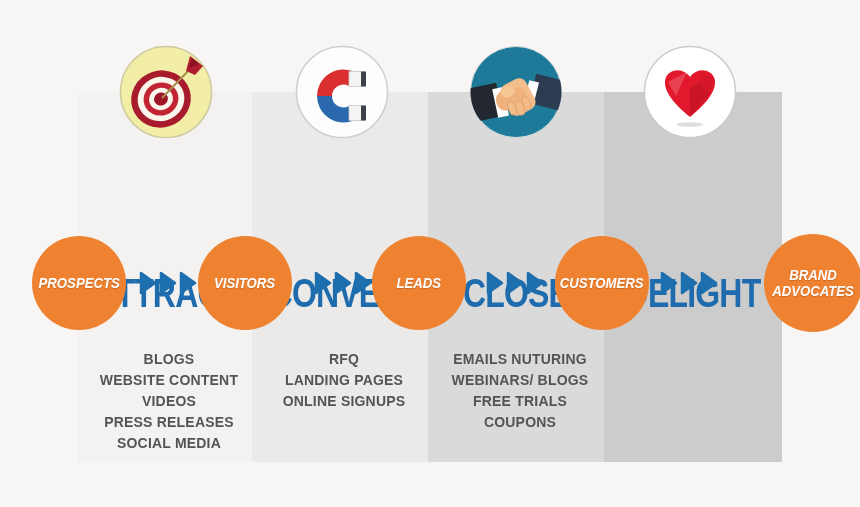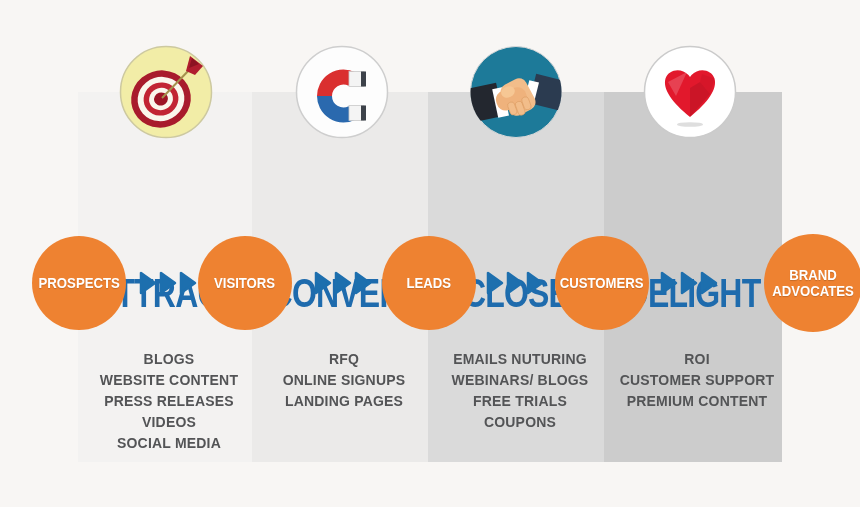--- a/index.html
+++ b/index.html
@@ -32,25 +32,26 @@
   }
 
   .funnel-node{
     position:absolute;top:236px;
     width:94px;height:94px;border-radius:50%;
     background:#ee8231;
     display:flex;align-items:center;justify-content:center;
     color:#fff;font-weight:bold;font-size:14px;line-height:16px;
     text-align:center;
     text-shadow:0 1px 1px rgba(0,0,0,0.18);
+    font-style:italic;
   }
   .funnel-node .node-label{transform:scaleX(0.94);display:block;padding:0 4px;}
   #node-prospects{left:32px;}
   #node-visitors{left:198px;}
-  #node-leads{left:382px;}
+  #node-leads{left:372px;}
   #node-customers{left:555px;text-align:right;}
   #node-brand-advocates{left:764px;top:234px;width:98px;height:98px;}
 
   .arrow-group{position:absolute;top:271px;width:58px;height:24px;}
   #arrows-1{left:139px;}
   #arrows-2{left:314px;}
   #arrows-3{left:486px;}
   #arrows-4{left:660px;}
 
   .tactics-list{
@@ -64,52 +65,47 @@
 </head>
 <body>
 
 <div>
 
   <div id="panel-attract" class="stage-panel">
     <div class="stage-title">ATTRACT</div>
     <ul class="tactics-list">
       <li>BLOGS</li>
       <li>WEBSITE CONTENT</li>
+      <li>VIDEOS</li>
       <li>PRESS RELEASES</li>
-      <li>VIDEOS</li>
       <li>SOCIAL MEDIA</li>
     </ul>
   </div>
 
   <div id="panel-convert" class="stage-panel">
     <div class="stage-title">CONVERT</div>
     <ul class="tactics-list">
       <li>RFQ</li>
+      <li>LANDING PAGES</li>
       <li>ONLINE SIGNUPS</li>
-      <li>LANDING PAGES</li>
     </ul>
   </div>
 
   <div id="panel-close" class="stage-panel">
     <div class="stage-title">CLOSE</div>
     <ul class="tactics-list">
       <li>EMAILS NUTURING</li>
       <li>WEBINARS/ BLOGS</li>
       <li>FREE TRIALS</li>
       <li>COUPONS</li>
     </ul>
   </div>
 
   <div id="panel-delight" class="stage-panel">
     <div class="stage-title">DELIGHT</div>
-    <ul class="tactics-list">
-      <li>ROI</li>
-      <li>CUSTOMER SUPPORT</li>
-      <li>PREMIUM CONTENT</li>
-    </ul>
   </div>
 
   <div id="icon-target" class="stage-icon">
     <svg viewBox="0 0 96 96" width="96" height="96">
       <circle cx="48" cy="48" r="45.5" fill="#f2eda7" stroke="#cdc9a0" stroke-width="1.5"></circle>
       <g transform="rotate(-18 43 55)">
         <ellipse cx="43" cy="55" rx="30" ry="28.5" fill="#a81b2c"></ellipse>
         <ellipse cx="43" cy="55" rx="23.5" ry="22" fill="#faf6ec"></ellipse>
         <ellipse cx="43" cy="55" rx="17.5" ry="16.5" fill="#c22433"></ellipse>
         <ellipse cx="43" cy="55" rx="12" ry="11" fill="#faf6ec"></ellipse>

